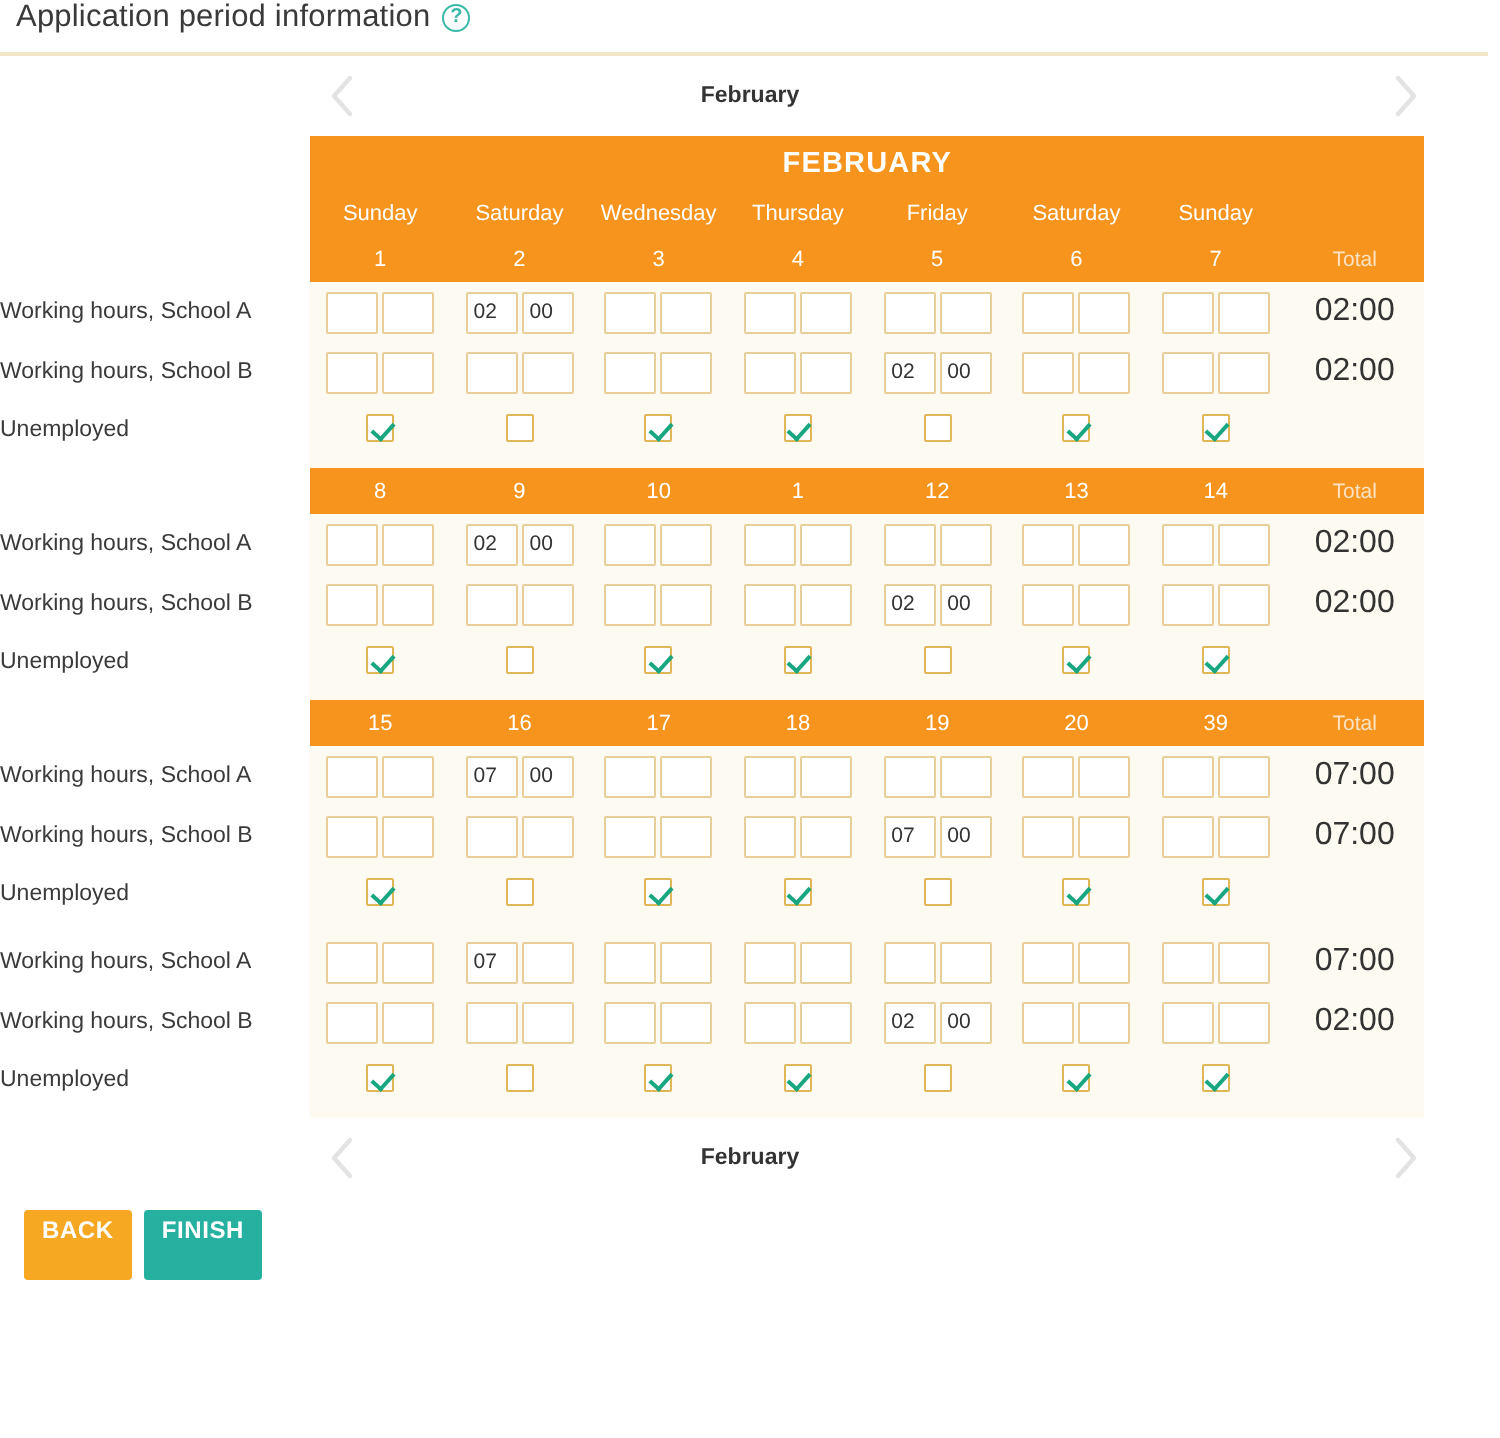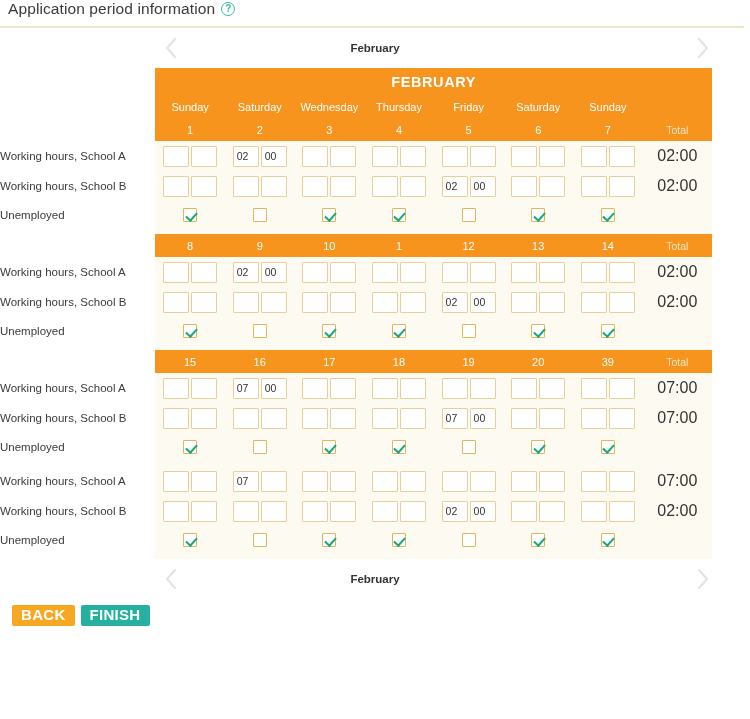--- a/index.html
+++ b/index.html
@@ -188,24 +188,24 @@
   
   #footer-buttons {
     display: flex;
     gap: 6px;
     padding: 6px 0 0 12px;
   }
   .btn {
     border: none;
     color: #ffffff;
     font-family: "Liberation Sans", sans-serif;
-    font-size: 15px;
+    font-size: 12px;
     font-weight: bold;
     letter-spacing: 0.3px;
-    padding: 5px 9px 6px;
+    padding: 5px 9px 20px;
     border-radius: 2px;
     cursor: pointer;
     line-height: 10px;
   }
   #back-button   { background: #f7a823; }
   #finish-button { background: #26b0a0; }
 </style>
 </head>
 <body>
 

